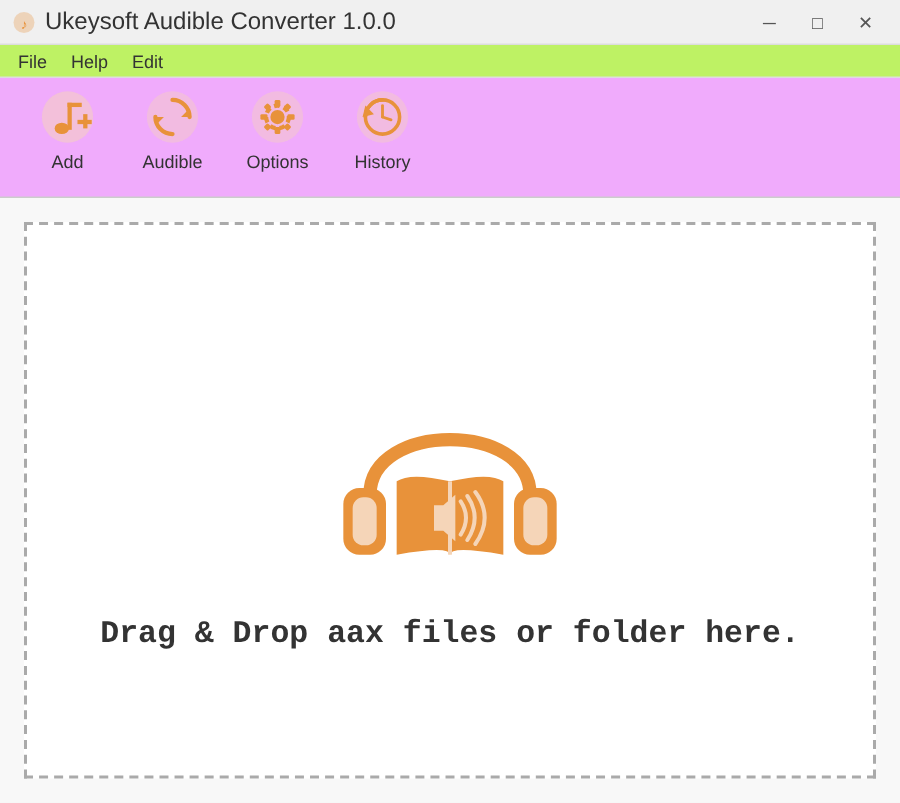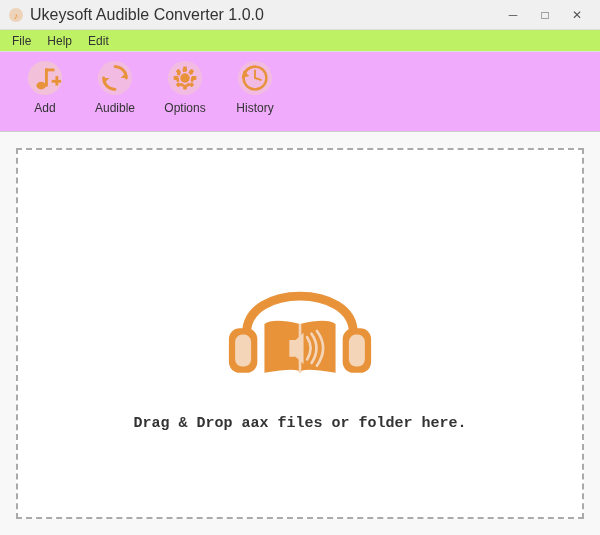--- a/index.html
+++ b/index.html
@@ -120,21 +120,21 @@
       gap: 20px;
       background: white;
     }
 
     .drop-icon {
       width: 180px;
       height: 160px;
     }
 
     .drop-text {
-      font-size: 15px;
+      font-size: 21px;
       font-weight: bold;
       color: #333;
       font-family: 'Courier New', monospace;
     }
   </style>
 </head>
 <body>
 
 <div class="title-bar">
   <div class="title-bar-left">

